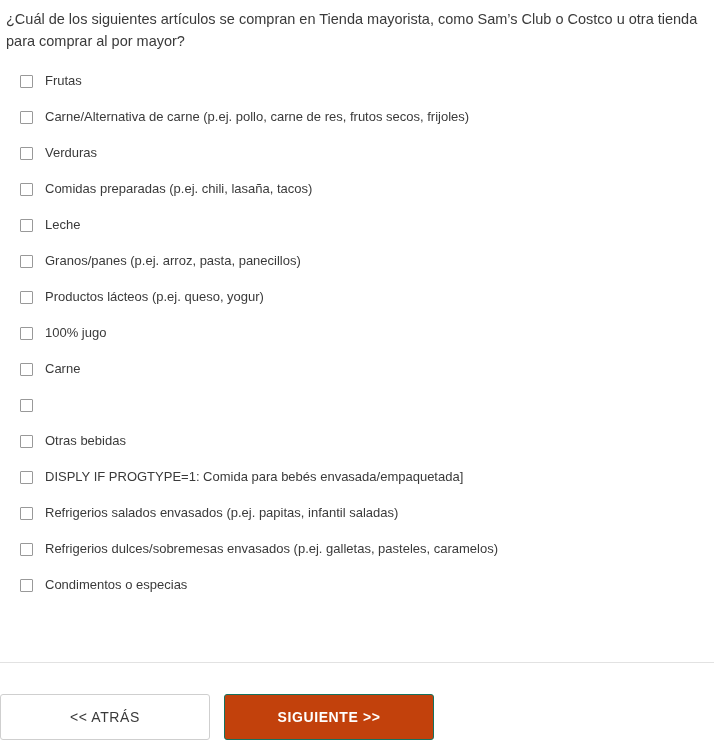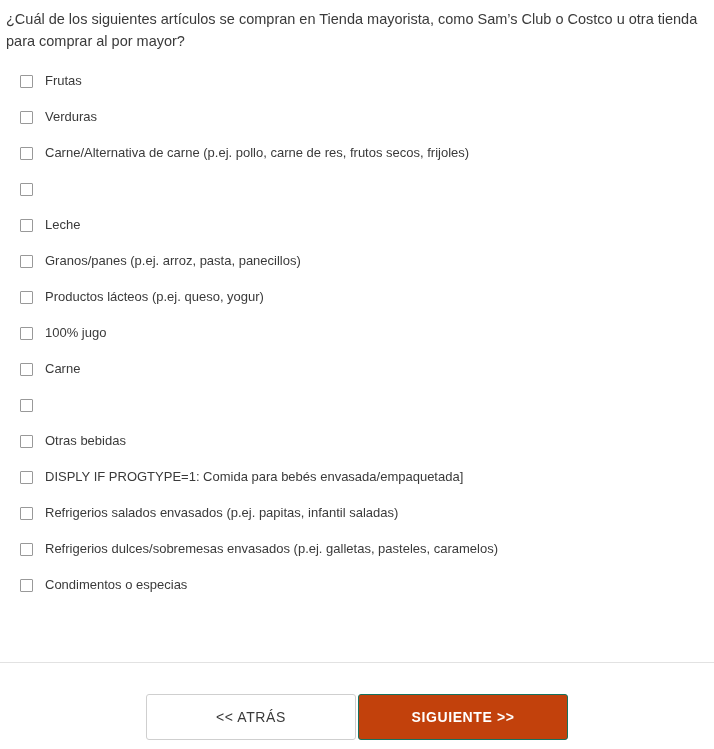--- a/index.html
+++ b/index.html
@@ -63,22 +63,22 @@
     top: 662px;
     height: 1px;
     background: #e2e2e2;
   }
   .button-bar {
     position: absolute;
     left: 0;
     right: 0;
     top: 694px;
     display: flex;
-    justify-content: center;
-    gap: 2px;
+    justify-content: flex-start;
+    gap: 14px;
   }
   .btn {
     font-family: "Liberation Sans", sans-serif;
     font-size: 14px;
     letter-spacing: 0.6px;
     cursor: pointer;
     box-sizing: border-box;
     display: flex;
     align-items: center;
     justify-content: center;
@@ -108,28 +108,29 @@
 
   <p class="question-text">¿Cuál de los siguientes artículos se compran en Tienda mayorista, como Sam’s Club o Costco u otra tienda para comprar al por mayor?</p>
 
   <ul class="options-list">
     <li class="option-row">
       <span class="option-box"></span>
       <span class="option-label">Frutas</span>
     </li>
     <li class="option-row">
       <span class="option-box"></span>
+      <span class="option-label">Carne/Alternativa de carne (p.ej. pollo, carne de res, frutos secos, frijoles)</span>
+    </li>
+    <li class="option-row">
+      <span class="option-box"></span>
       <span class="option-label">Verduras</span>
     </li>
     <li class="option-row">
       <span class="option-box"></span>
-      <span class="option-label">Carne/Alternativa de carne (p.ej. pollo, carne de res, frutos secos, frijoles)</span>
-    </li>
-    <li class="option-row">
-      <span class="option-box"></span>
+      <span class="option-label">Comidas preparadas (p.ej. chili, lasaña, tacos)</span>
     </li>
     <li class="option-row">
       <span class="option-box"></span>
       <span class="option-label">Leche</span>
     </li>
     <li class="option-row">
       <span class="option-box"></span>
       <span class="option-label">Granos/panes (p.ej. arroz, pasta, panecillos)</span>
     </li>
     <li class="option-row">

